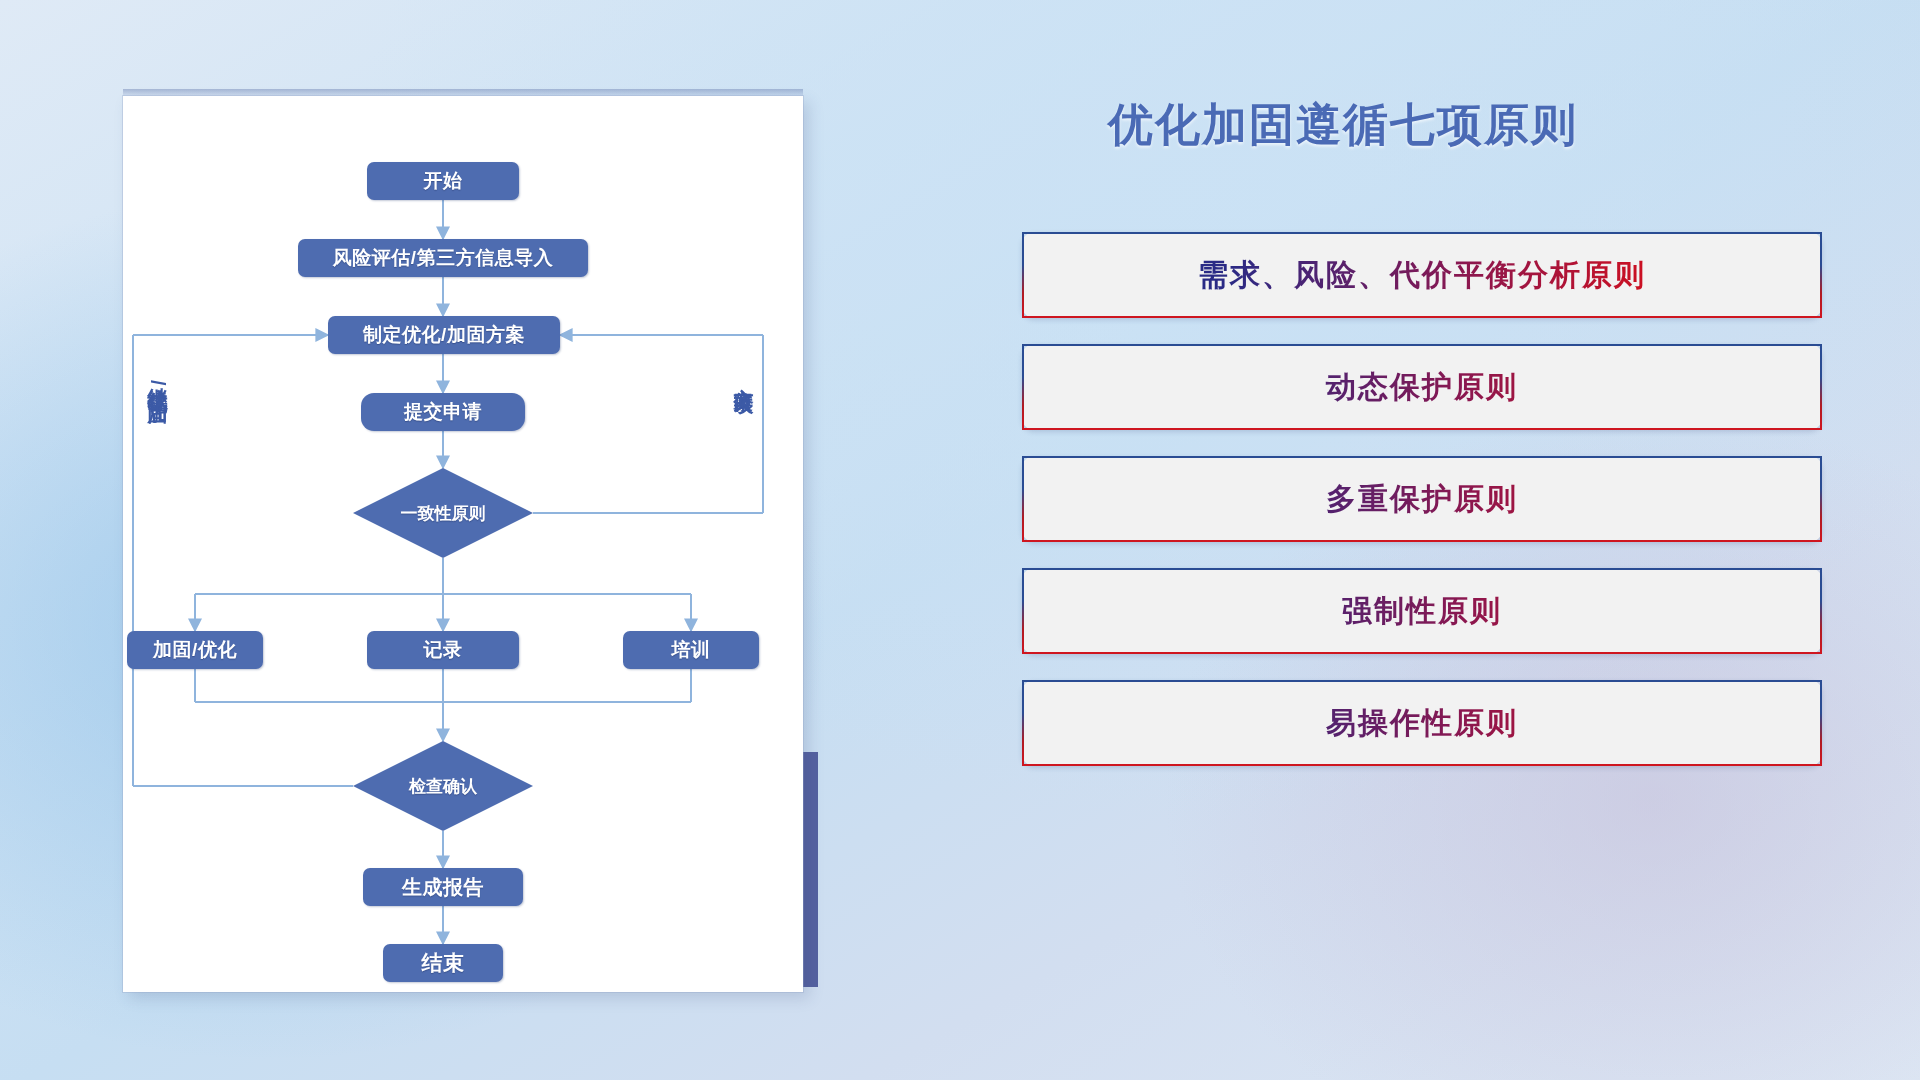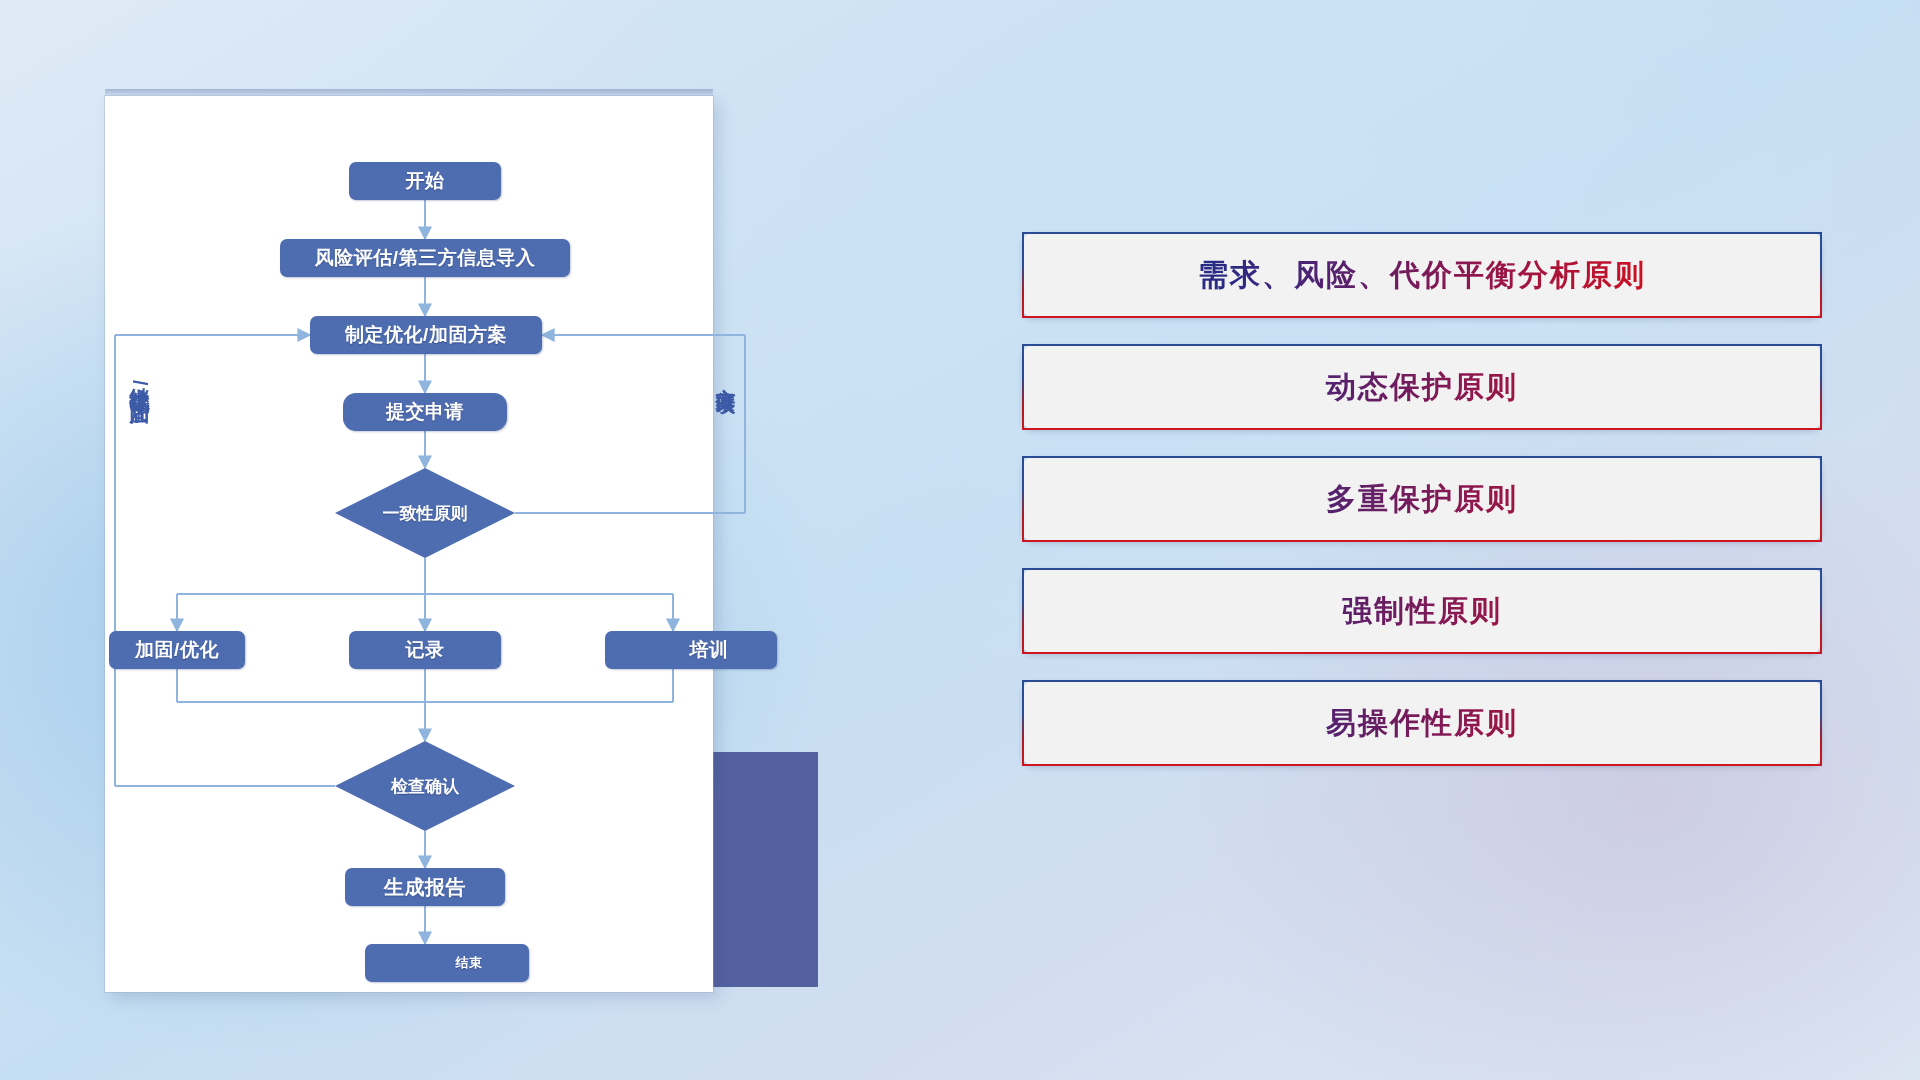--- a/index.html
+++ b/index.html
@@ -19,21 +19,21 @@
   
   #flow-shadow{
     position:absolute;left:638px;top:752px;width:180px;height:235px;
     background:#4a5699;opacity:.92;
   }
   #flow-shadow2{
     position:absolute;left:638px;top:752px;width:24px;height:235px;
     background:#3d4a8c;opacity:.6;
   }
   #flow-card{
-    position:absolute;left:105px;top:96px;width:608px;height:896px;
+    position:absolute;left:123px;top:96px;width:680px;height:896px;
     background:#ffffff;
     box-shadow:0 0 0 1px rgba(150,165,200,.35), 6px 6px 14px rgba(60,80,130,.18);
     text-decoration:underline;
   }
   #flow-card::before{
     content:"";position:absolute;left:0;top:-7px;right:0;height:7px;
     background:linear-gradient(180deg,rgba(120,140,185,.55),rgba(150,170,210,.15));
   }
   #flow-svg{position:absolute;left:0;top:0;width:680px;height:896px;}
   .node{
@@ -158,49 +158,50 @@
     </div>
 
     <div class="node" style="left:4px;top:535px;width:136px;height:38px;font-size:19px;">
       <span>加固/优化</span>
     </div>
 
     <div class="node" style="left:244px;top:535px;width:152px;height:38px;font-size:19px;">
       <span>记录</span>
     </div>
 
-    <div class="node" style="left:500px;top:535px;width:136px;height:38px;font-size:19px;padding-left:36px;">
+    <div class="node" style="left:500px;top:535px;width:136px;height:38px;font-size:19px;">
       <span>培训</span>
     </div>
 
     <div class="diamond-wrap" style="left:230px;top:645px;width:180px;height:90px;">
       <svg viewBox="0 0 180 90" style="position:absolute;left:0;top:0;width:180px;height:90px;">
         <polygon points="90,0 180,45 90,90 0,45" fill="#4e6cb0"></polygon>
       </svg>
       <span class="dlabel" style="font-size:17px;">检查确认</span>
     </div>
 
     <div class="node" style="left:240px;top:772px;width:160px;height:38px;font-size:20px;align-items:center;">
       <span>生成报告</span>
     </div>
 
-    <div class="node" style="left:260px;top:848px;width:120px;height:38px;font-size:13px;padding-left:44px;">
+    <div class="node" style="left:260px;top:848px;width:120px;height:38px;font-size:21px;">
       <span>结束</span>
     </div>
 
     <div class="vlabel" style="left:22px;top:276px;font-size:20px;">
       <span>继续优化/加固</span>
     </div>
 
     <div class="vlabel" style="left:608px;top:276px;font-size:20px;">
       <span>方案修改</span>
     </div>
 
   </div>
 
+  <div id="panel-title">优化加固遵循七项原则</div>
 
   <div id="cards">
 
     <div class="pcard">
       <div class="frame"></div>
       <div class="ptext">需求、风险、代价平衡分析原则</div>
     </div>
 
 
     <div class="pcard">

